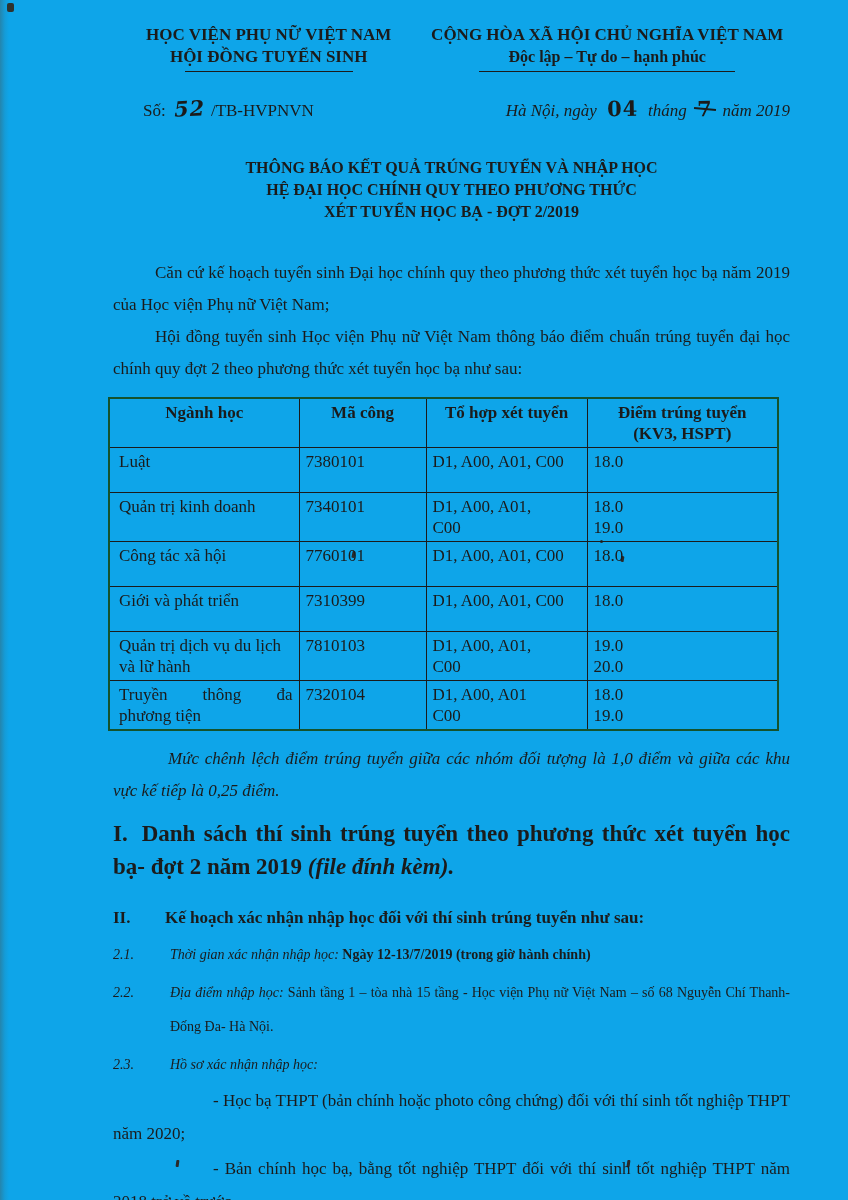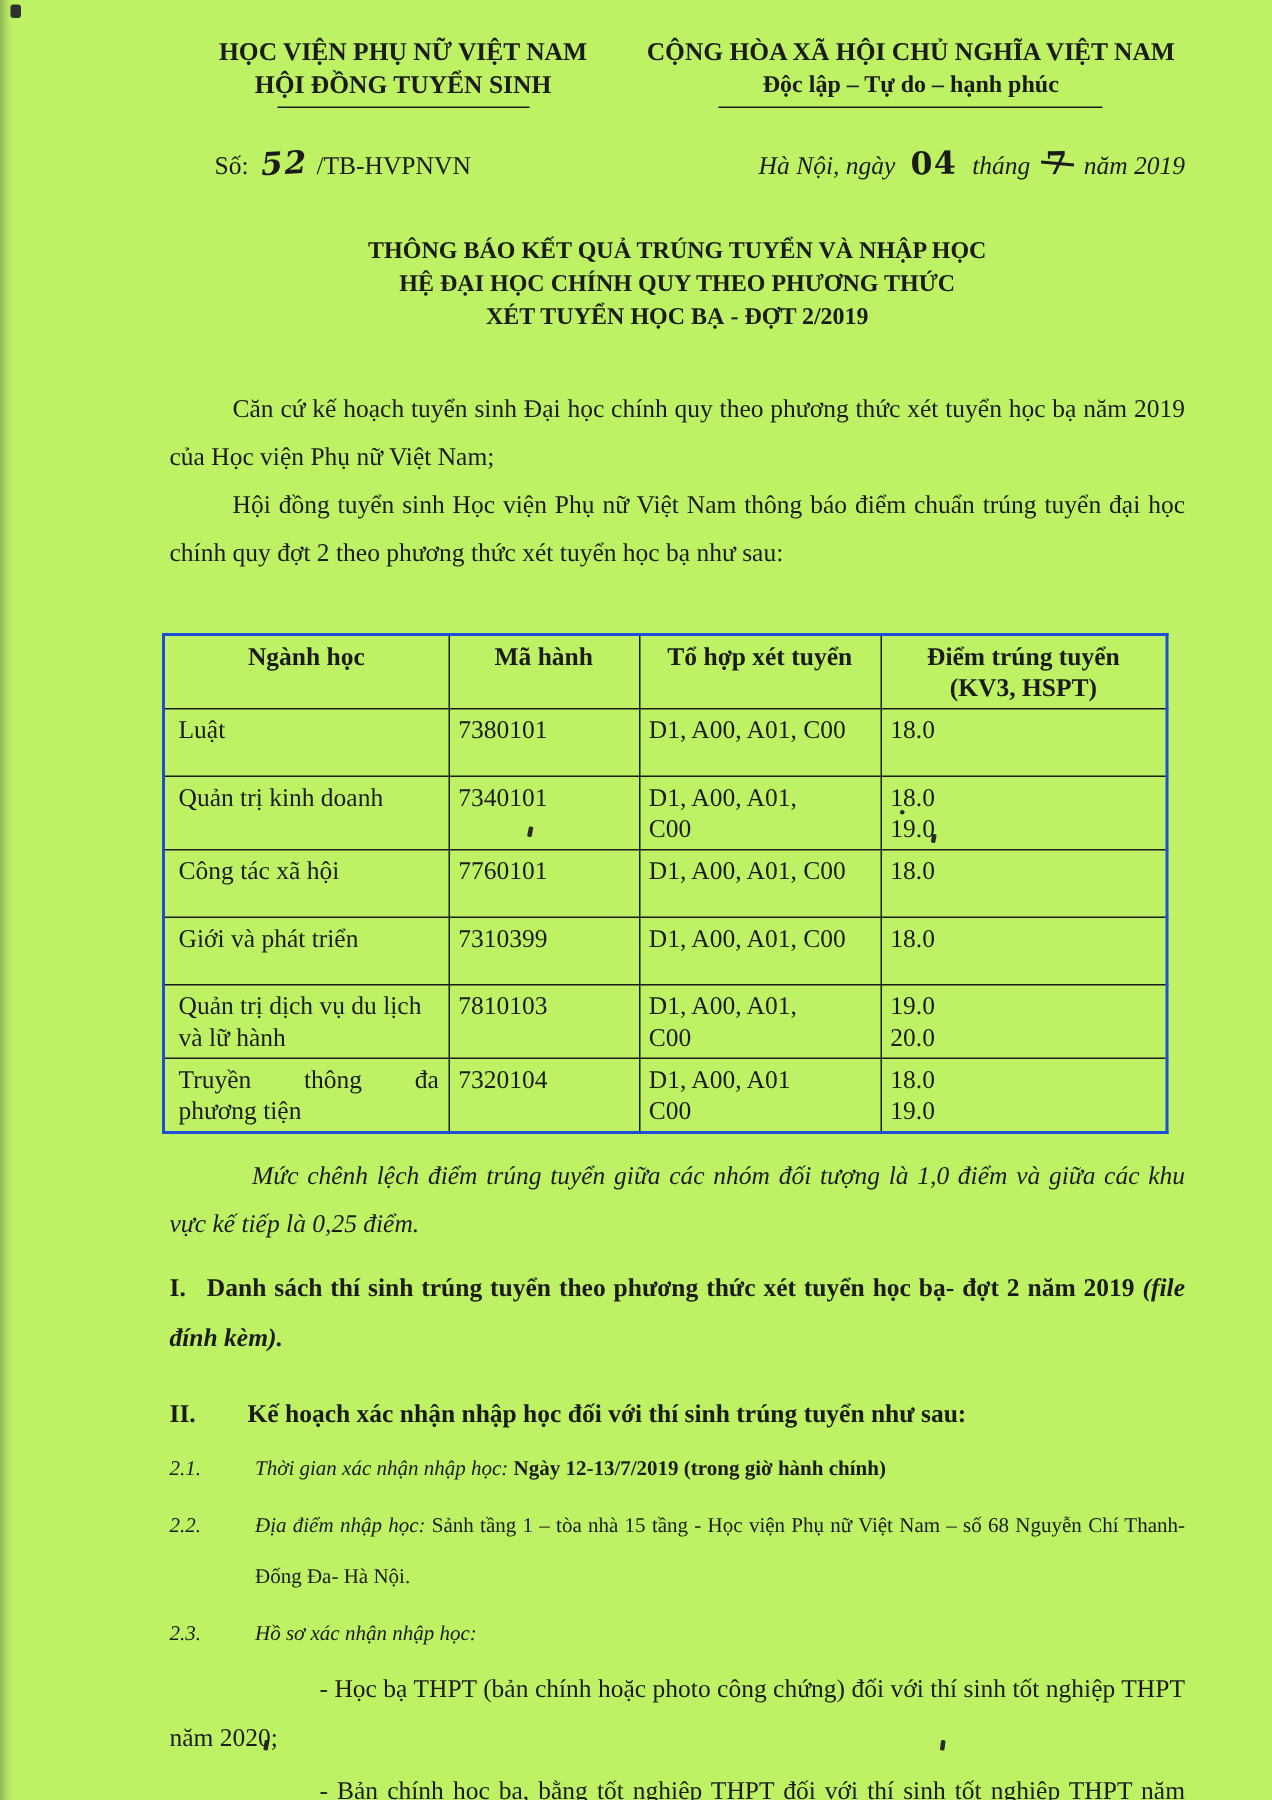--- a/index.html
+++ b/index.html
@@ -1,20 +1,20 @@
 <!DOCTYPE html>
 <html><head>
 <meta charset="utf-8">
 <style>
   * { box-sizing: border-box; }
   html,body { margin:0; padding:0; }
   body { background:#e8e8e6; }
   .page {
     position:relative; width:848px; height:1200px; margin:0 auto;
-    background:#bef264;
+    background:#0ea5e9;
     font-family:"Liberation Serif", serif;
     color:#1b1b1b; overflow:hidden;
   }
   
   .edge-artifact {
     position:absolute; left:0; top:0; width:9px; height:1200px;
     background:linear-gradient(to right, rgba(72,80,74,0.38), rgba(72,80,74,0.10) 55%, rgba(72,80,74,0) 100%);
     pointer-events:none;
   }
   .corner-speck { position:absolute; left:7px; top:3px; width:7px; height:9px; background:#2e3330; border-radius:2px; }
@@ -58,36 +58,36 @@
   .title { margin-top:36px; text-align:center; font-weight:700; font-size:16px; line-height:22px; }
 
   
   .body-block { margin-top:34px; }
   .body-p { margin:0; font-size:17px; line-height:32px; text-align:justify; }
   .body-p.ind1 { text-indent:42px; }
   .body-p.ind2 { text-indent:47px; }
 
   
   .score-table {
-    border-collapse:collapse; margin-top:37px; margin-left:-5px;
-    width:669px; border:2px solid #1d4ed8; table-layout:fixed;
+    border-collapse:collapse; margin-top:12px; margin-left:-5px;
+    width:669px; border:2px solid #14532d; table-layout:fixed;
   }
   .score-table th, .score-table td {
     border:1.6px solid #1b1b1b; vertical-align:top;
     font-size:17px; line-height:21px; padding:3px 6px;
   }
   .score-table th { font-weight:700; text-align:center; height:46px; }
   .score-table td { text-align:left; height:45px; }
   .score-table td.left { text-align:left; padding-left:9px; }
   .pre { white-space:pre-line; }
   .stretch { text-align:justify; text-align-last:justify; }
 
   
   .note-italic { margin:12px 0 0; font-style:italic; font-size:17px; line-height:32px; text-indent:55px; text-align:justify; }
-  .sec1 { margin:10px 0 0; font-size:17px; line-height:33px; font-weight:700; text-align:justify; }
+  .sec1 { margin:10px 0 0; font-size:23px; line-height:33px; font-weight:700; text-align:justify; }
   .sec1 .num { margin-right:14px; }
   .sec1 .bi { font-style:italic; }
   .sec2-head { margin:18px 0 0; font-size:17px; line-height:33px; font-weight:700; }
   .sec2-head .num { display:inline-block; width:52px; }
   .item { display:flex; margin-top:4px; font-size:14px; line-height:34px; }
   .item-num { flex:none; width:57px; font-style:italic; }
   .item-body { flex:1; text-align:justify; }
   .item-body .label { font-style:italic; }
   .item-body .val-b { font-weight:700; }
   .bullet { margin:2px 0 0; font-size:17px; line-height:33px; text-indent:100px; text-align:justify; }
@@ -142,21 +142,21 @@
     <table class="score-table">
       <colgroup>
         <col style="width:190px">
           <col style="width:127px">
           <col style="width:161px">
           <col style="width:191px">
       </colgroup>
       <thead>
         <tr>
           <th>Ngành học</th>
-          <th>Mã hành</th>
+          <th>Mã công</th>
           <th>Tổ hợp xét tuyển</th>
           <th class="pre">Điểm trúng tuyển
 (KV3, HSPT)</th>
         </tr>
       </thead>
       <tbody>
         <tr>
           <td class="left pre">Luật</td>
           <td>7380101</td>
           <td class="pre">D1, A00, A01, C00</td>

